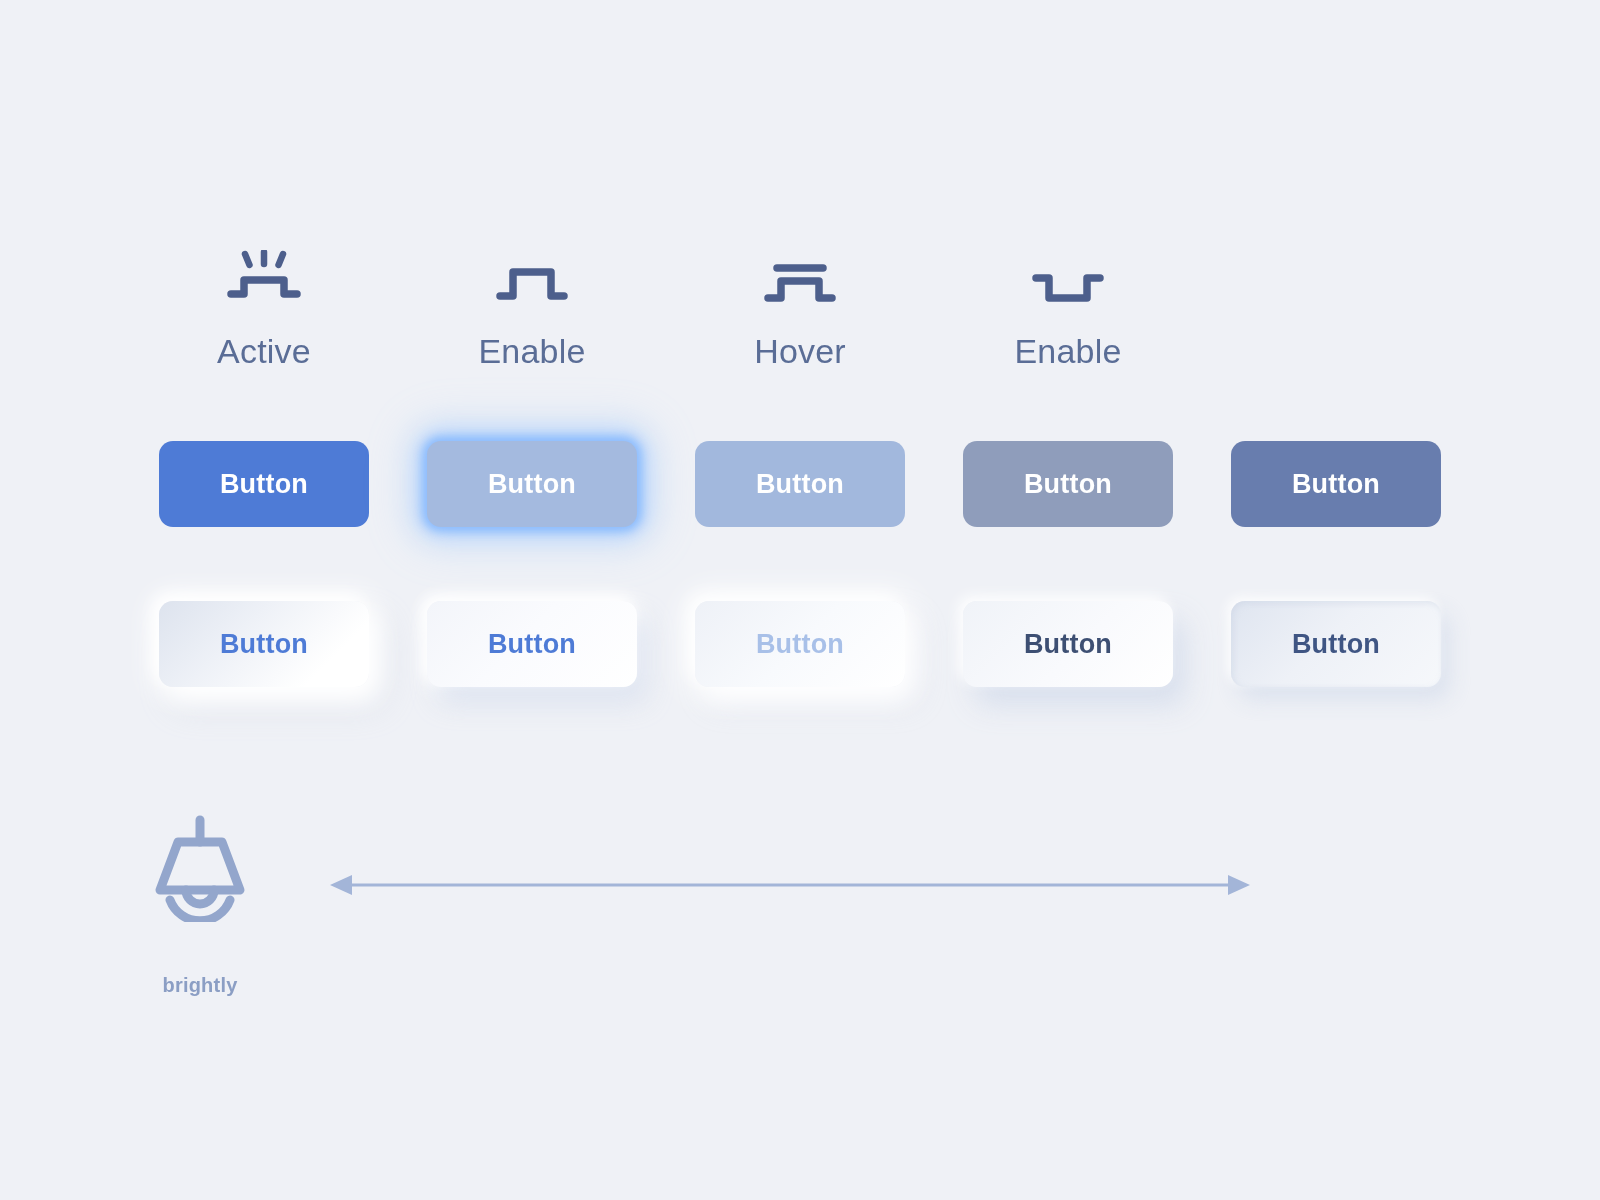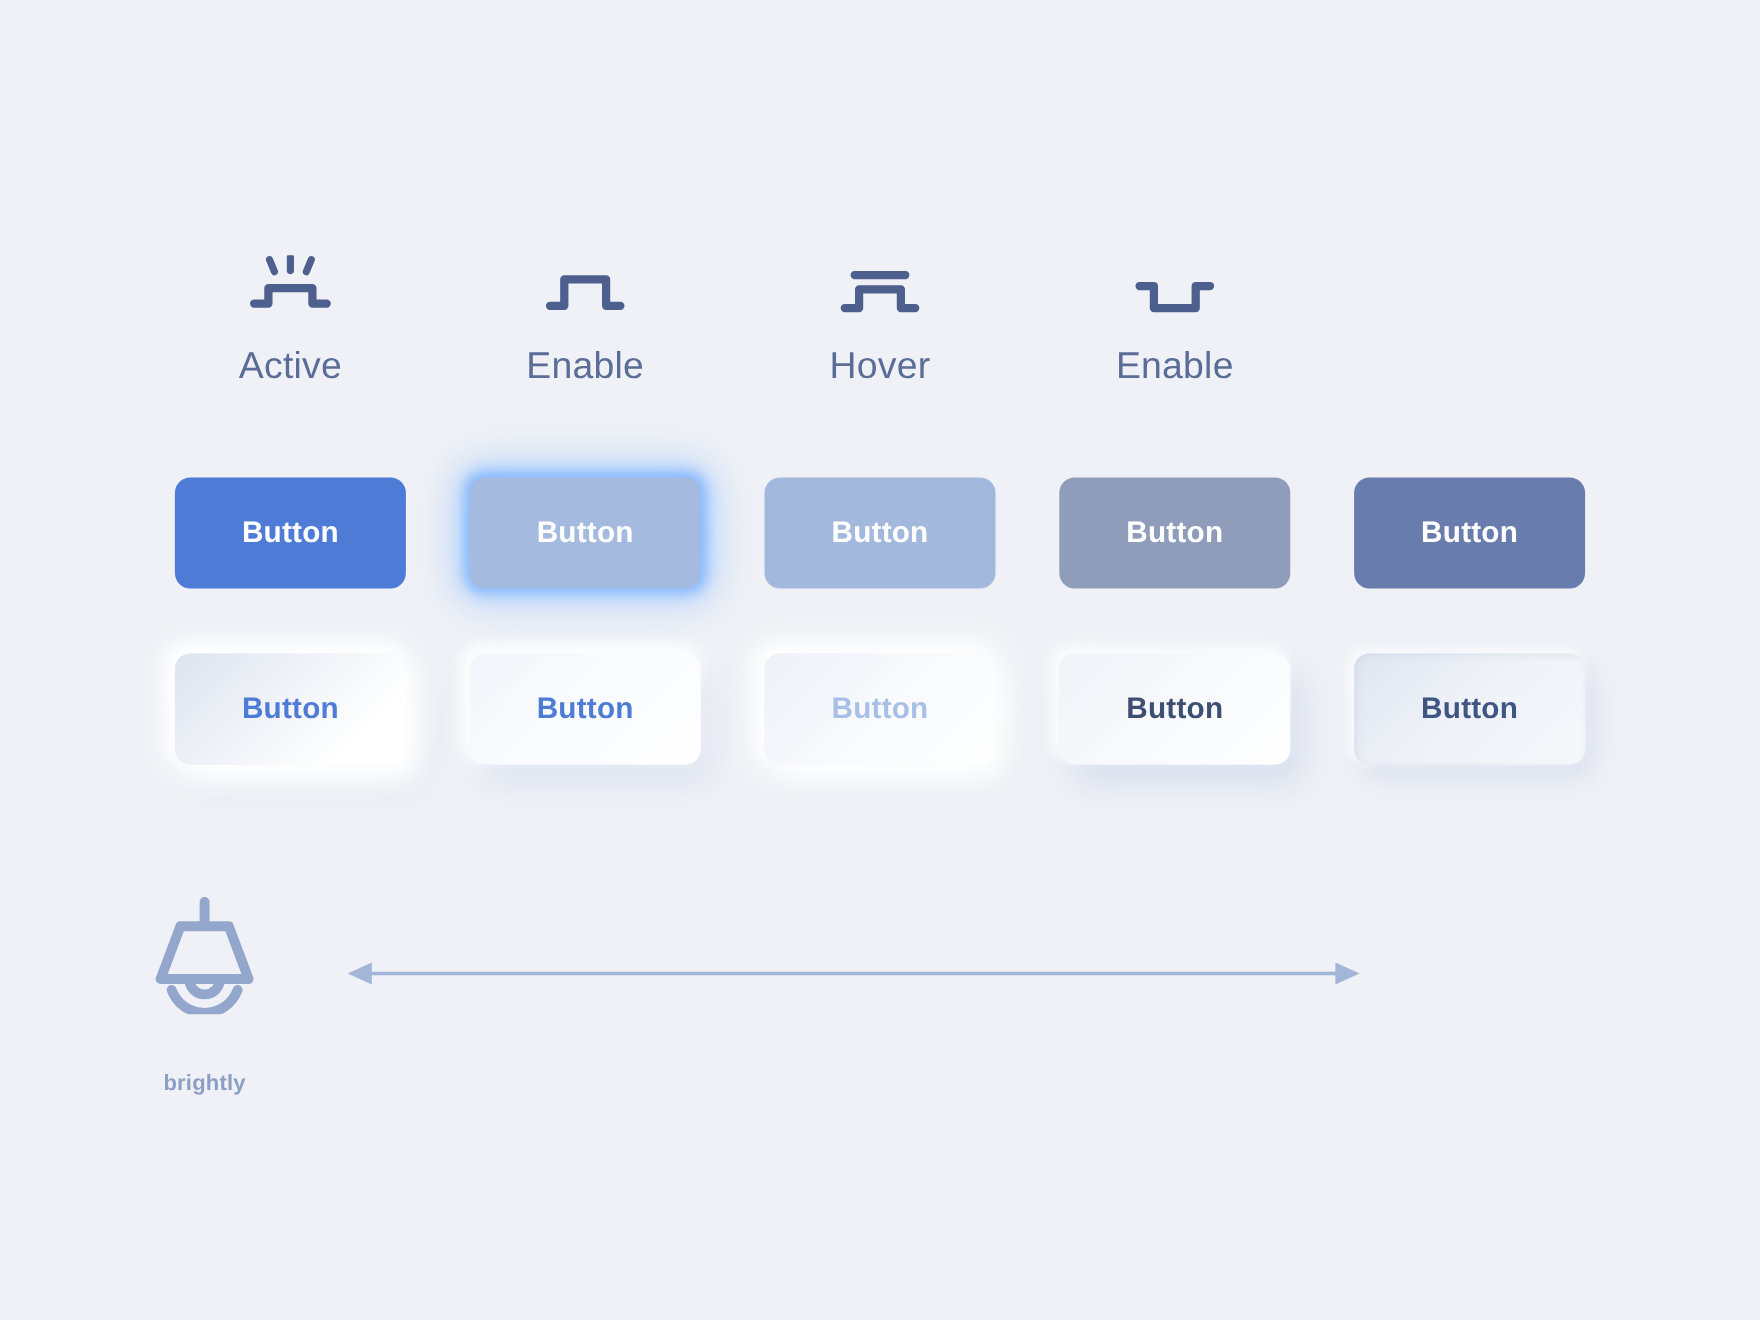--- a/index.html
+++ b/index.html
@@ -18,21 +18,21 @@
 
   .canvas {
     position: relative;
     width: 1600px;
     height: 1200px;
   }
 
   
   .states-row {
     position: absolute;
-    top: 226px;
+    top: 244px;
     left: 130px;
     width: 1340px;
     display: flex;
     align-items: center;
   }
   .state-col {
     width: 268px;
     display: flex;
     flex-direction: column;
     align-items: center;
@@ -65,21 +65,21 @@
   .btn-cell {
     width: 268px;
     display: flex;
     align-items: center;
     justify-content: center;
     height: 92px;
   }
 
   .btn {
     width: 210px;
-    height: 101px;
+    height: 86px;
     border: none;
     border-radius: 14px;
     font-family: "Liberation Sans", sans-serif;
     font-size: 27px;
     font-weight: bold;
     letter-spacing: 0.2px;
     display: flex;
     align-items: center;
     justify-content: center;
     cursor: pointer;
@@ -152,21 +152,21 @@
     box-shadow:
       inset 2px 2px 6px rgba(190,200,222,0.35),
       -4px -4px 12px rgba(255,255,255,0.9),
       8px 12px 22px rgba(208,217,234,0.65);
   }
 
   
   .scale {
     position: absolute;
     top: 812px;
-    left: 116px;
+    left: 130px;
     width: 1340px;
     height: 230px;
   }
   .lamp-group {
     position: absolute;
     display: flex;
     flex-direction: column;
     align-items: center;
     top: 0;
   }

